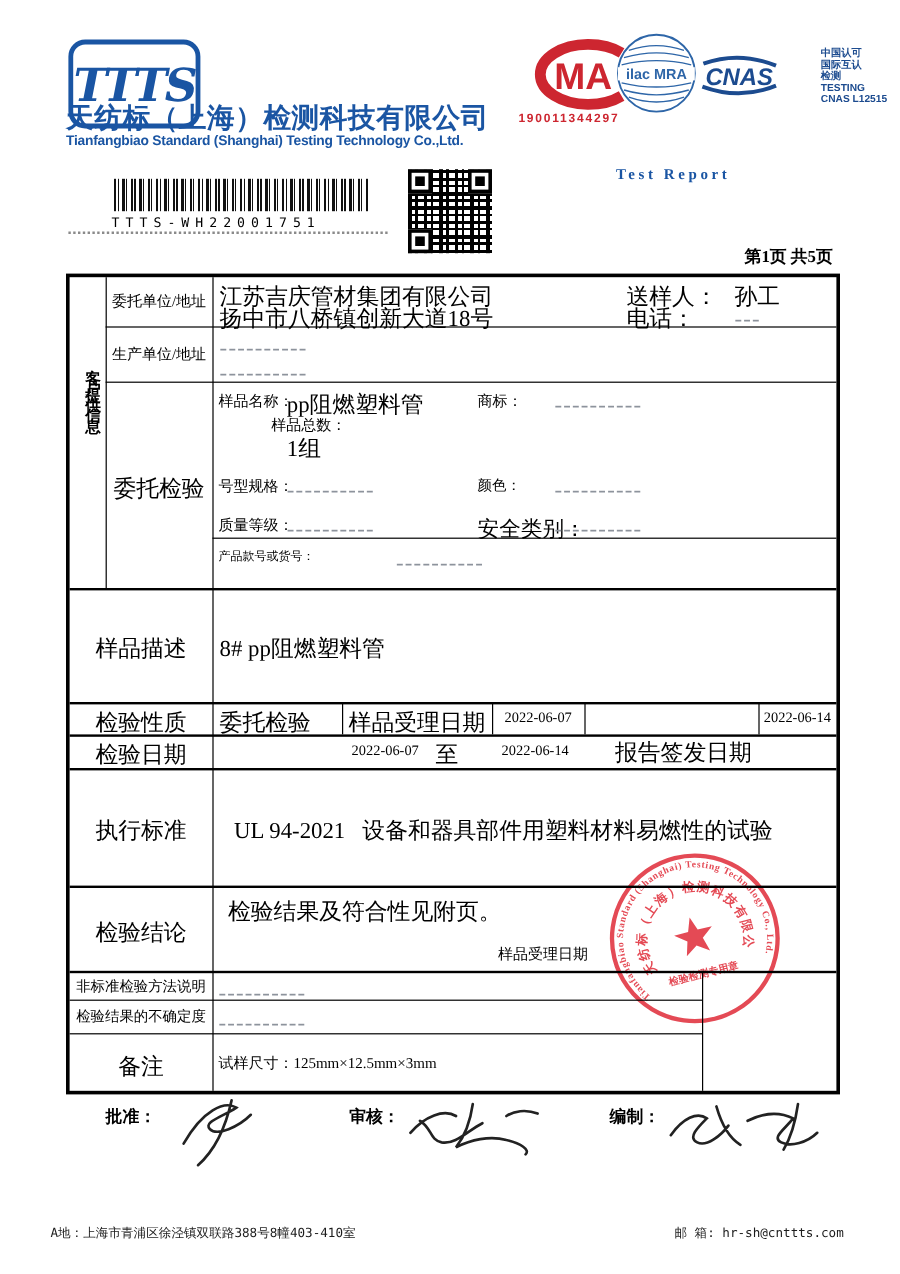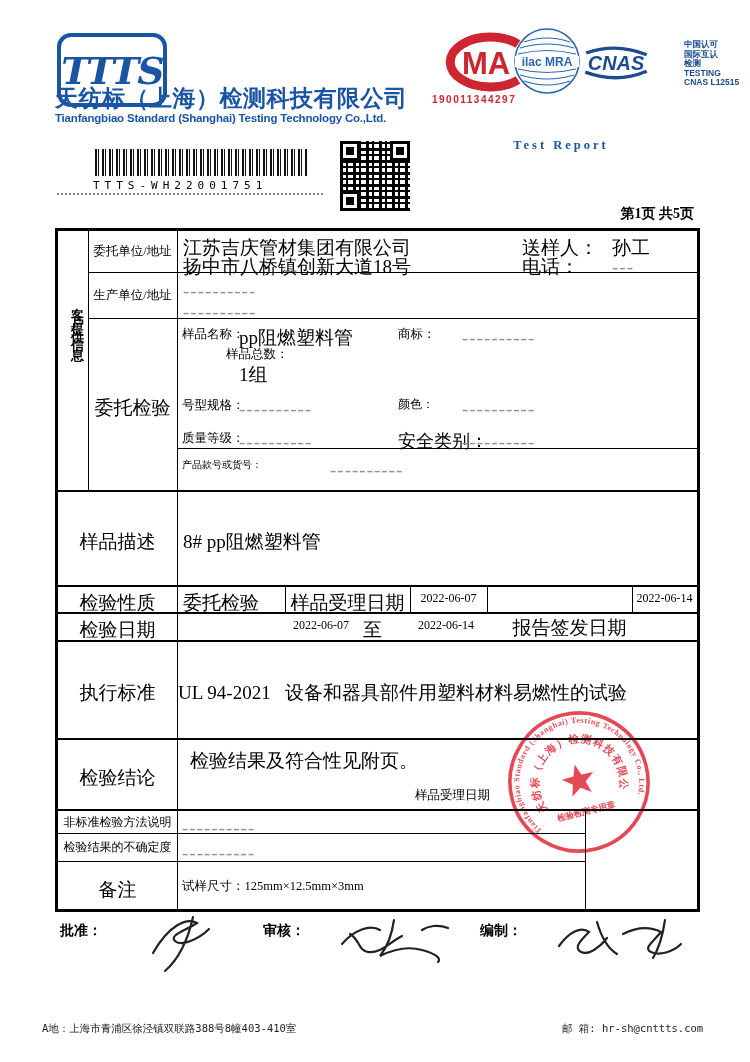--- a/index.html
+++ b/index.html
@@ -38,21 +38,21 @@
   .fp { position:absolute; width:14px; height:14px; border:3px solid #000; background:#fff; }
   .fp b { position:absolute; left:3px; top:3px; width:8px; height:8px; background:#000; display:block; }
   .pagenum { position:absolute; right:56px; top:205px; font-size:14px; font-weight:bold; }
   
   .tbl { position:absolute; left:55px; top:228px; width:639px; height:678px; border:3px solid #000; }
   .vtext { position:absolute; left:4px; top:66px; width:24px; writing-mode:vertical-rl; text-orientation:upright;
            letter-spacing:8px; font-size:13px; font-weight:bold; }
   
   .stamp { position:absolute; left:504px; top:707px; width:150px; height:150px; mix-blend-mode:multiply; opacity:0.92; }
   
-  .sig-label { position:absolute; font-size:14px; font-weight:bold; }
+  .sig-label { position:absolute; font-size:14px; font-weight:bold;margin-left:28px; }
   .sig { position:absolute; }
   
   .foot { position:absolute; font-size:10.5px; line-height:14.5px; color:#1c1c1c;
           font-family:"DejaVu Sans Mono",monospace; white-space:pre; }
 </style>
 </head>
 <body>
 
 <div class="page">
 
@@ -177,21 +177,21 @@
     <div class="ct cc" style="left:352px;top:361px;width:77px;font-size:12px;">2022-06-07</div>
     <div class="ct cc" style="left:439px;top:361px;width:145px;margin-top:25px;">报告签发日期</div>
     <div class="ct cc" style="left:574px;top:361px;width:65px;font-size:12px;">2022-06-14</div>
 
     <div class="ct cc" style="left:0;top:388px;width:119px;">检验日期</div>
     <div class="ct" style="left:235px;top:388px;font-size:12px;">2022-06-07</div>
     <div class="ct" style="left:305px;top:388px;">至</div>
     <div class="ct" style="left:360px;top:388px;font-size:12px;">2022-06-14</div>
 
     <div class="ct cc" style="left:0;top:451px;width:119px;">执行标准</div>
-    <div class="ct" style="left:120px;top:451px;text-align:center;">UL 94-2021   设备和器具部件用塑料材料易燃性的试验</div>
+    <div class="ct" style="left:137px;top:451px;text-align:center;">UL 94-2021   设备和器具部件用塑料材料易燃性的试验</div>
 
     <div class="ct cc" style="left:0;top:536px;width:119px;">检验结论</div>
     <div class="ct" style="left:132px;top:519px;">检验结果及符合性见附页。</div>
     <div class="ct" style="left:357px;top:557px;font-size:12.5px;">样品受理日期</div>
 
     <div class="ct cc" style="left:0;top:585px;width:119px;font-size:12px;">非标准检验方法说明</div>
     <div class="ct dash" style="left:124px;top:586px;">----------</div>
 
     <div class="ct cc" style="left:0;top:610px;width:119px;font-size:12px;">检验结果的不确定度</div>
     <div class="ct dash" style="left:124px;top:611px;">----------</div>

